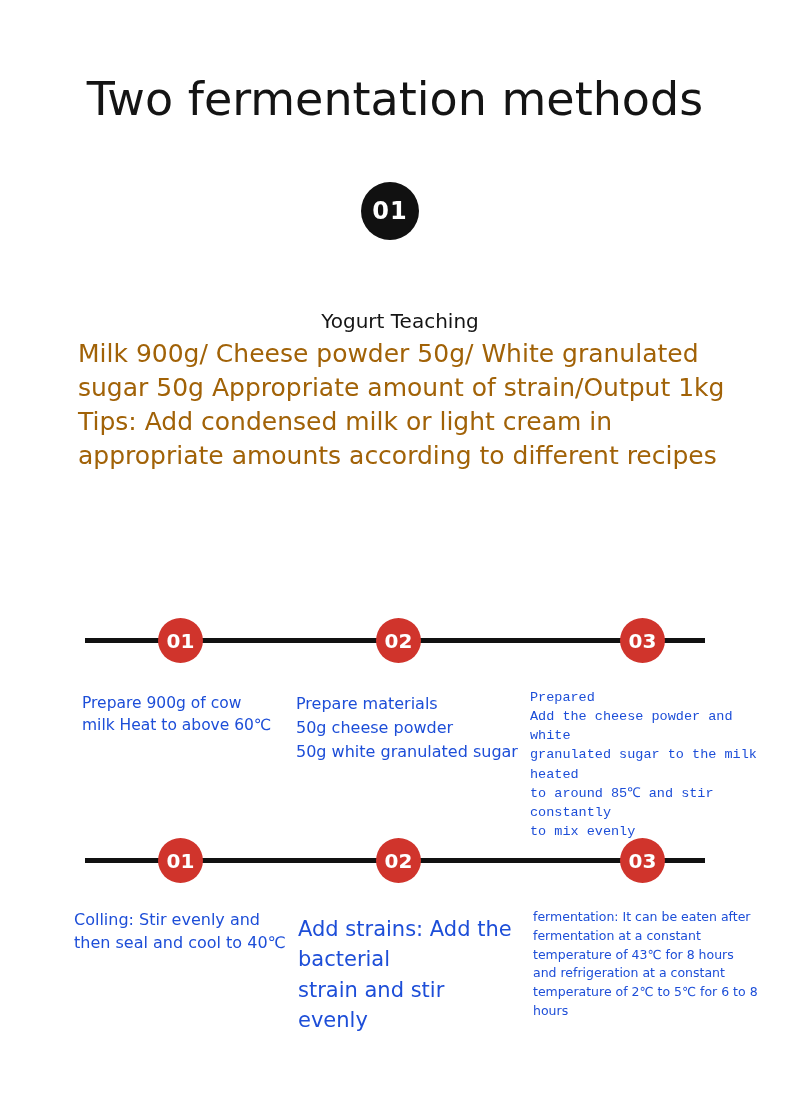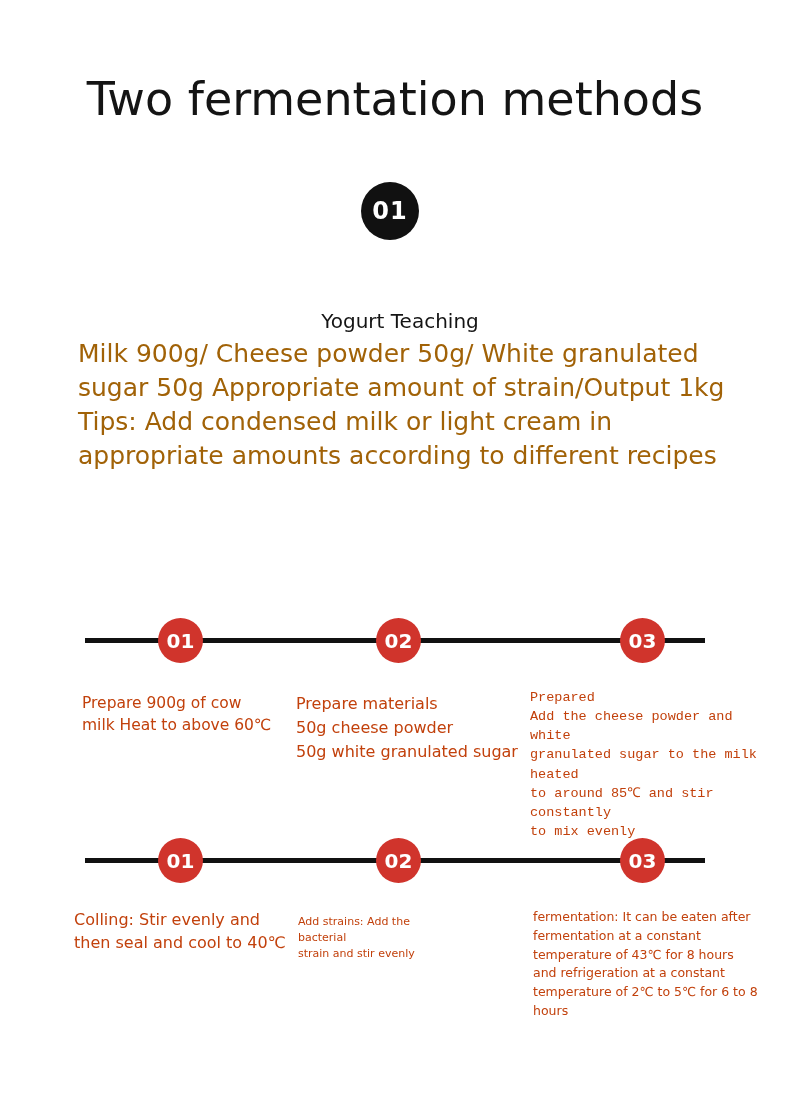--- a/index.html
+++ b/index.html
@@ -107,21 +107,21 @@
     justify-content: center;
     font-size: 20px;
     font-weight: 700;
   }
   .tl-node.n1 { left: 158px; }
   .tl-node.n2 { left: 376px; }
   .tl-node.n3 { left: 620px; text-align: right; }
 
   .tl-caption {
     position: absolute;
-    color: #c2410c;
+    color: #1d4ed8;
     white-space: pre-line;
   }
   
   .cap-1-1 {
     left: 82px;
     top: 92px;
     width: 200px;
     font-size: 15.5px;
     line-height: 1.45;
   }
@@ -145,21 +145,21 @@
     left: 74px;
     top: 88px;
     width: 215px;
     font-size: 16px;
     line-height: 1.45;
   }
   .cap-2-2 {
     left: 298px;
     top: 94px;
     width: 215px;
-    font-size: 11px;
+    font-size: 21px;
     line-height: 1.45;
   }
   .cap-2-3 {
     left: 533px;
     top: 88px;
     width: 245px;
     font-size: 12.5px;
     line-height: 1.5;
   }
 </style>

